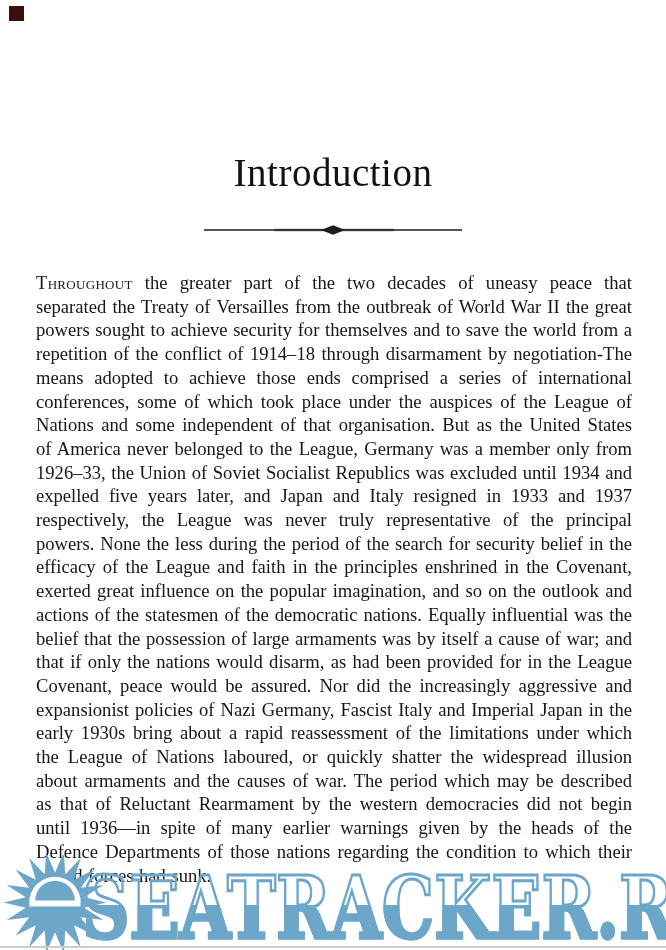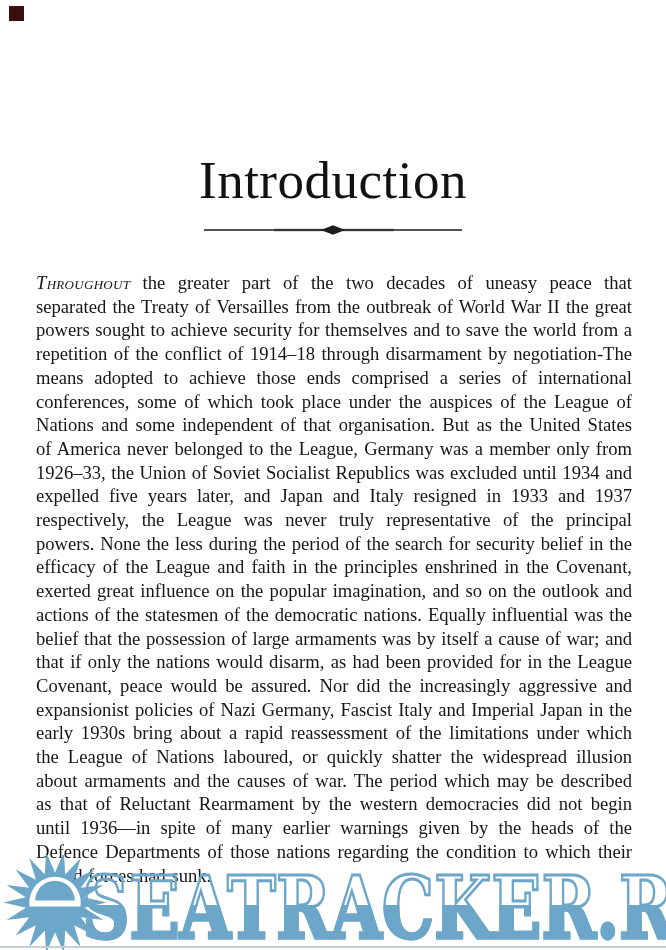--- a/index.html
+++ b/index.html
@@ -16,40 +16,40 @@
     position: absolute; left: 9px; top: 6px;
     width: 15px; height: 15px;
     background: #3c0f0c;
   }
 
   .chapter-title {
     position: absolute; top: 150px; left: 0;
     width: 100%; margin: 0;
     text-align: center;
     font-family: "Liberation Serif", serif;
-    font-size: 53px; font-weight: 400;
+    font-size: 39px; font-weight: 400;
     color: #121212; letter-spacing: 0.5px;
   }
 
   .divider {
     position: absolute; top: 222px; left: 204px;
     width: 258px; height: 16px;
   }
 
   .body-paragraph {
     position: absolute; left: 36px; top: 271px;
     width: 596px; margin: 0;
     font-family: "Liberation Serif", serif;
     font-size: 18.6px; line-height: 23.7px;
     color: #161616;
     text-align: justify;
     word-spacing: 0.05em;
     hyphens: none;
   }
-  .lead-word { font-variant: small-caps; letter-spacing: 0.3px; font-style: italic; }
+  .lead-word { font-variant: small-caps; letter-spacing: 0.3px; }
 
   .watermark {
     position: absolute; left: 0; top: 855px;
     width: 666px; height: 95px;
     pointer-events: none;
   }
   .wm-sun { position: absolute; left: -2px; top: 0; }
   .wm-text-wrap {
     position: absolute; left: 82px; top: 10px;
     width: 750px; height: 86px;

